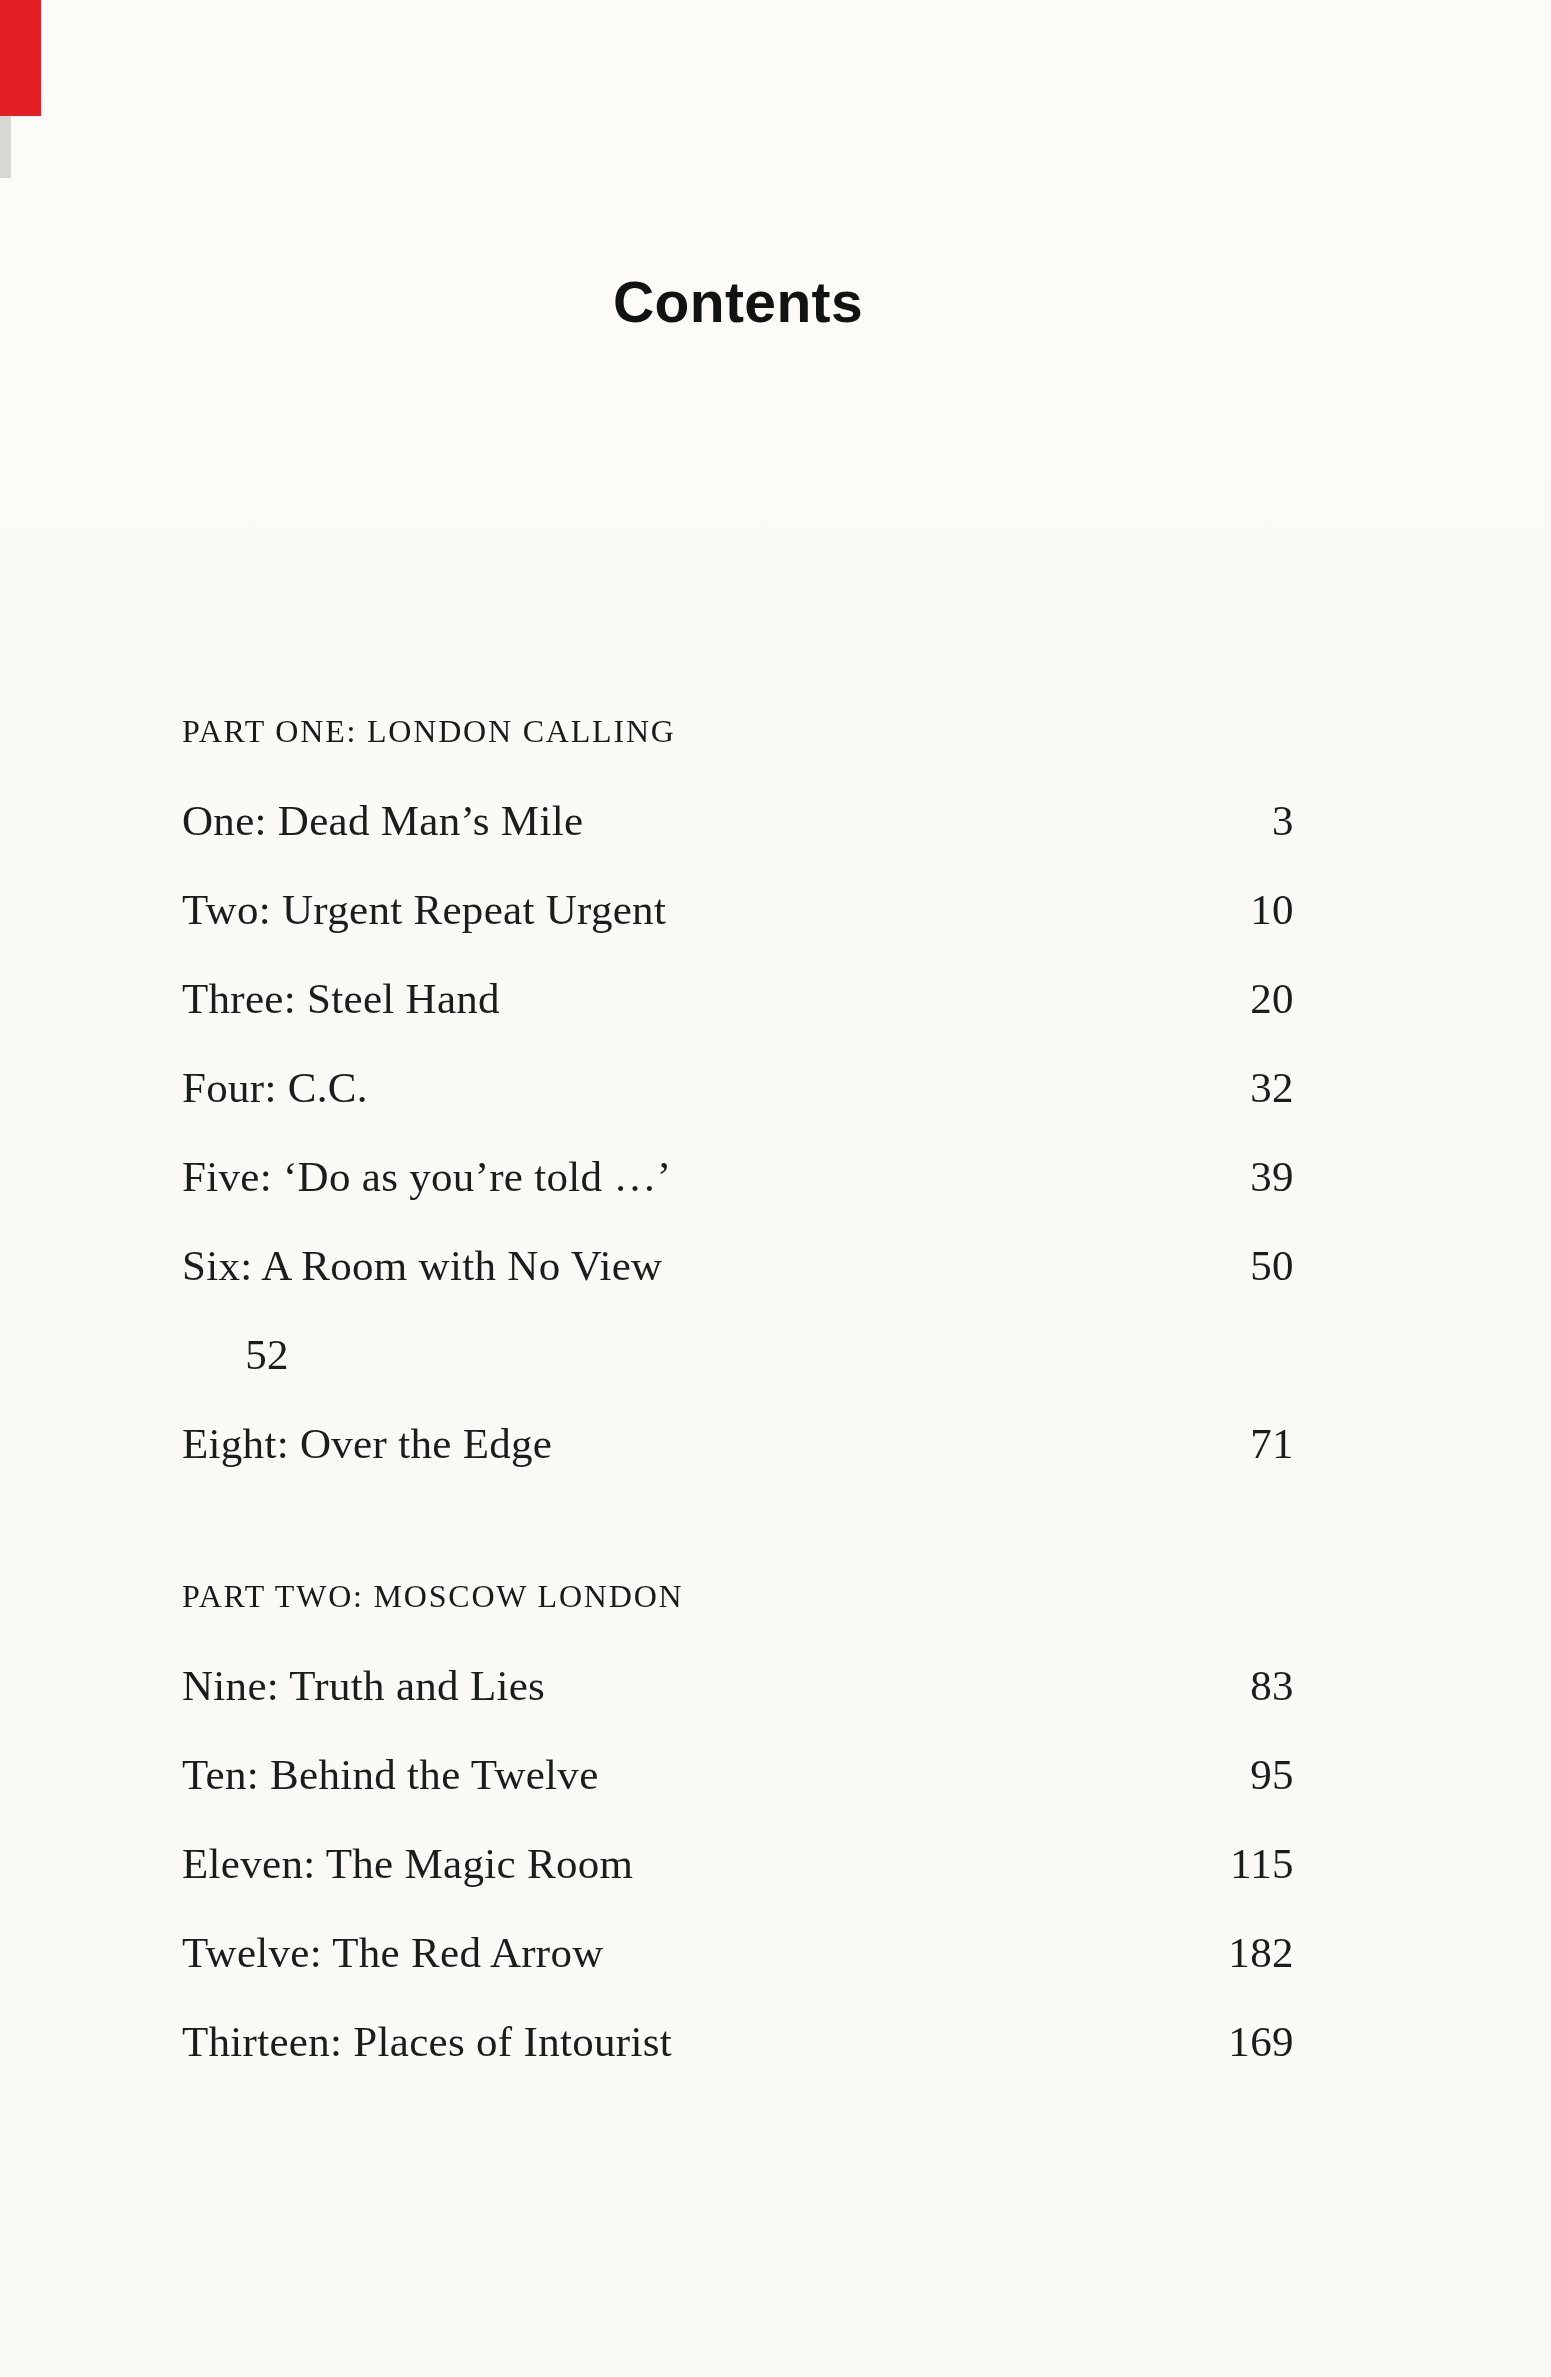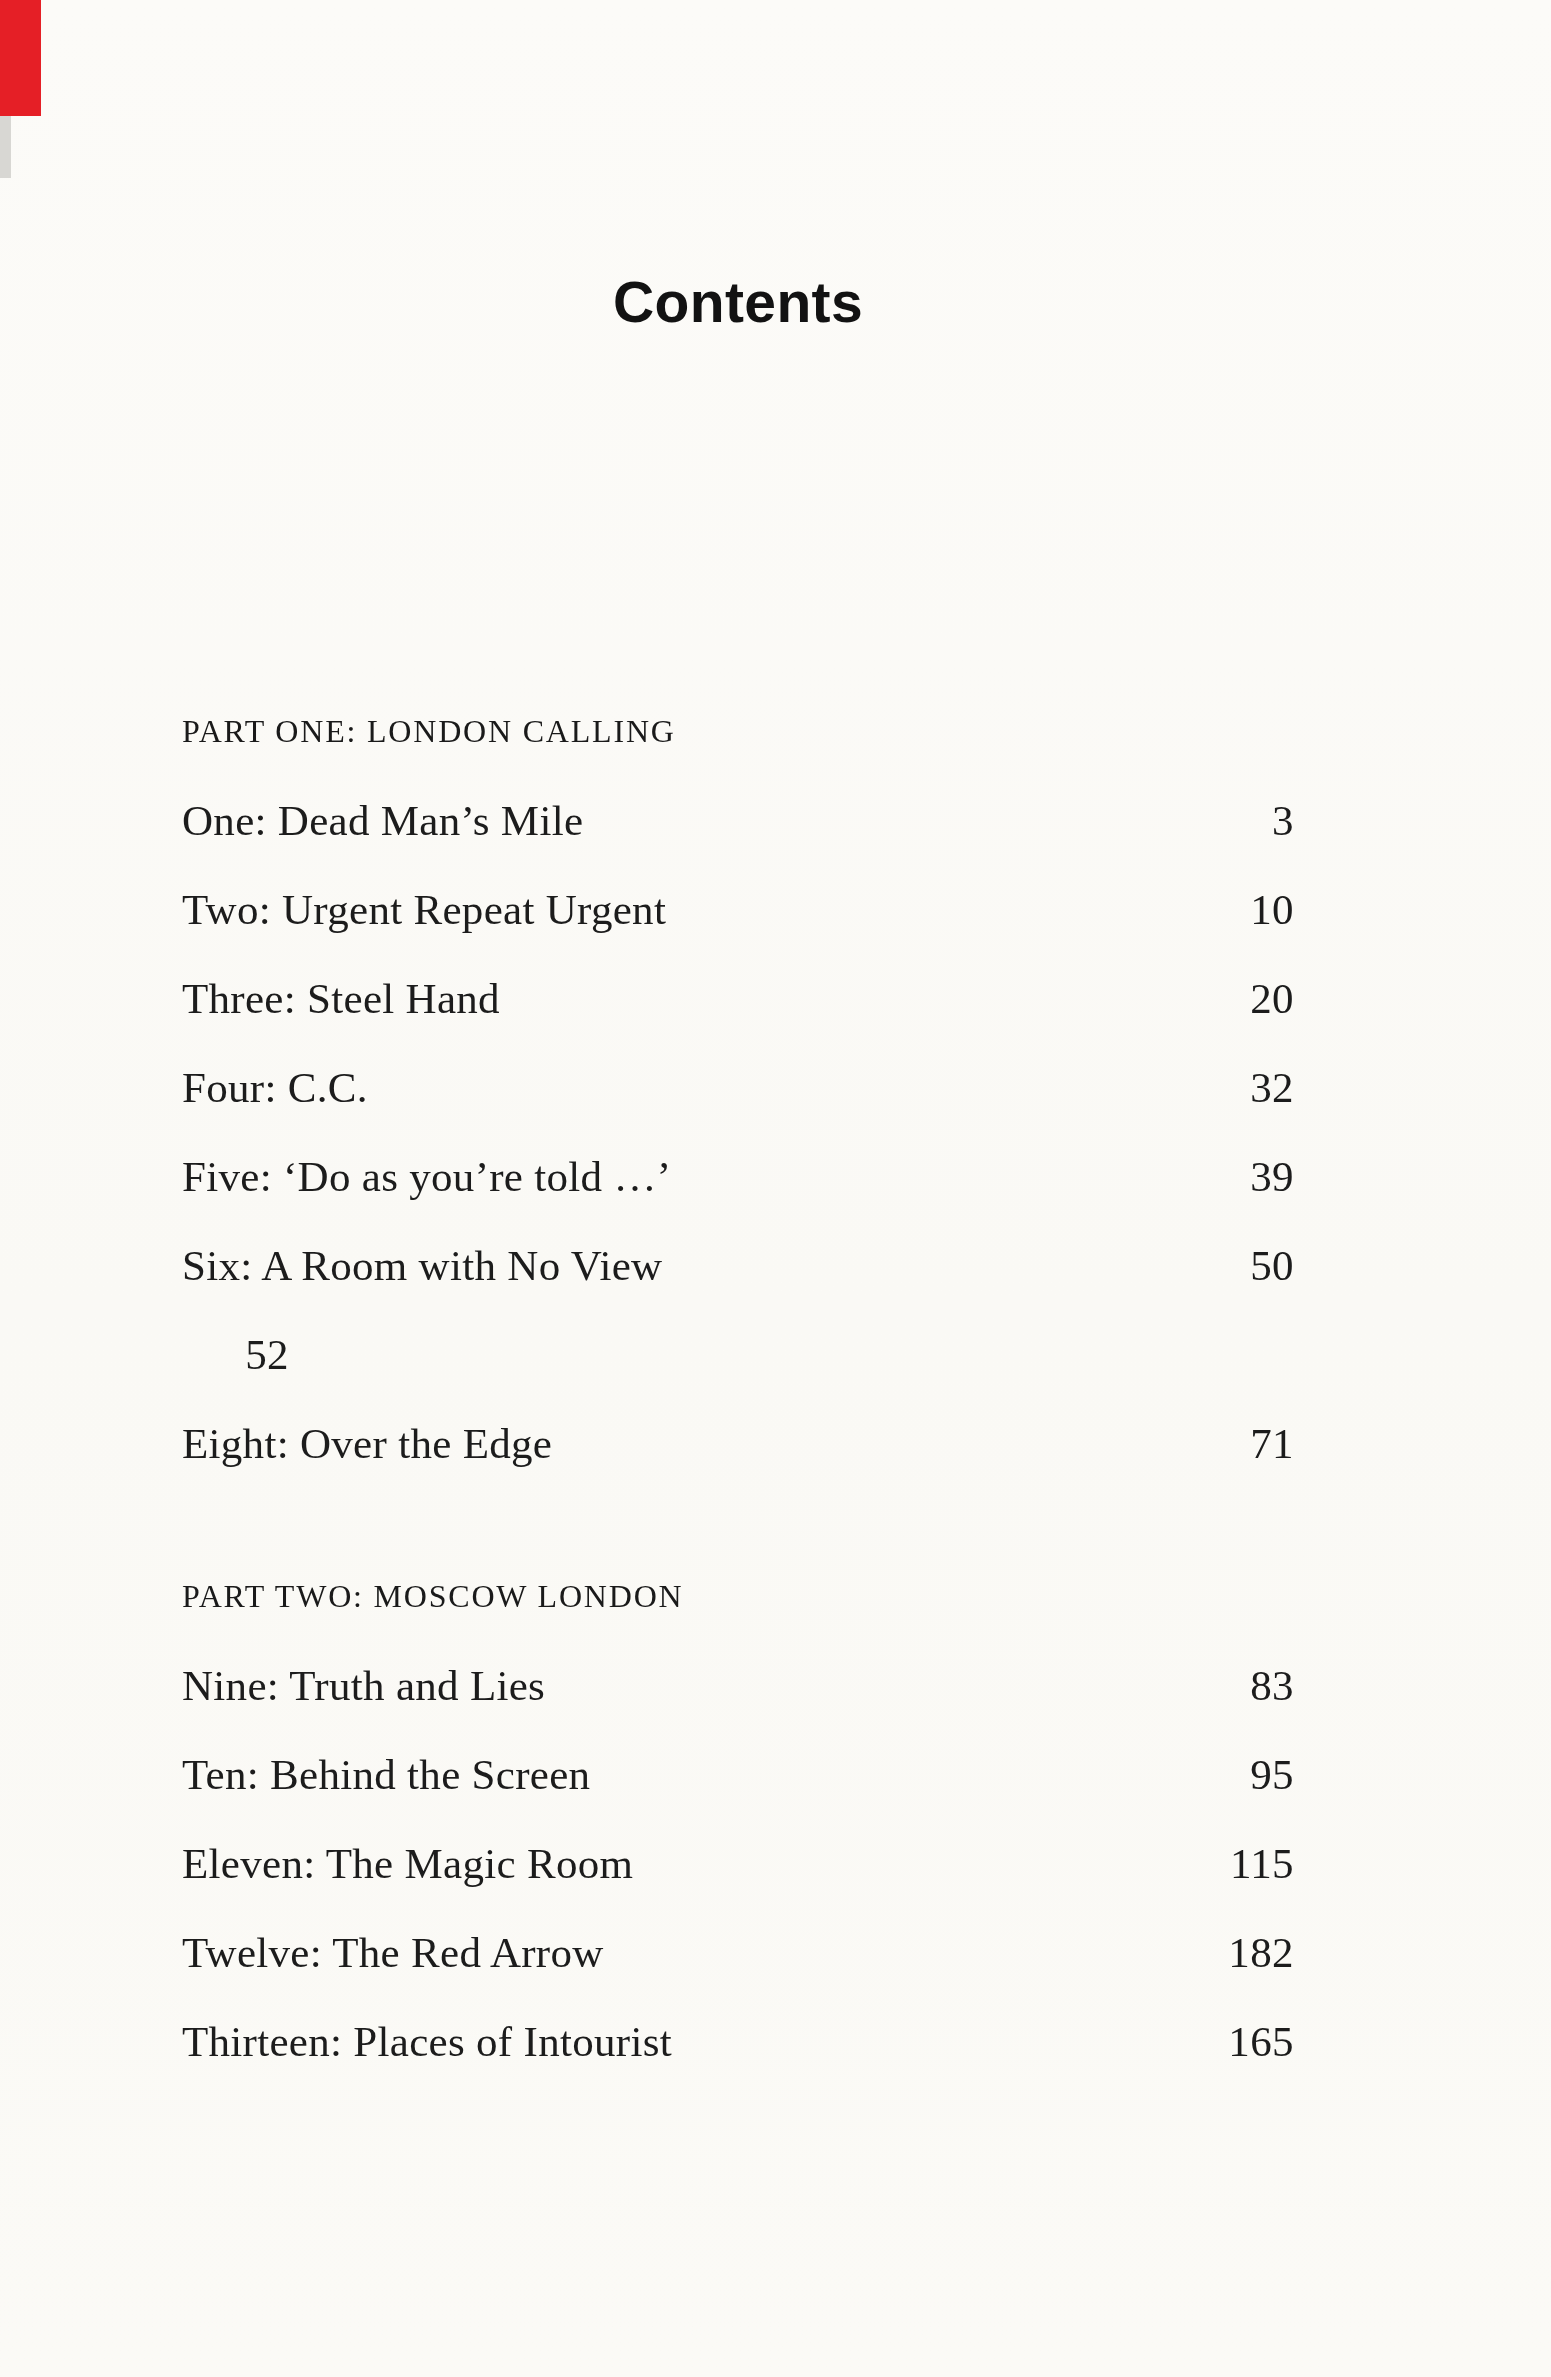--- a/index.html
+++ b/index.html
@@ -153,32 +153,32 @@
     </section>
 
     <section class="part part-two">
       <h2 class="part-heading">PART TWO: MOSCOW LONDON</h2>
 
       <div class="entry">
         <span class="entry-label">Nine: Truth and Lies</span>
         <span class="entry-page">83</span>
       </div>
       <div class="entry">
-        <span class="entry-label">Ten: Behind the Screen</span>
+        <span class="entry-label">Ten: Behind the Twelve</span>
         <span class="entry-page">95</span>
       </div>
       <div class="entry">
         <span class="entry-label">Eleven: The Magic Room</span>
         <span class="entry-page">115</span>
       </div>
       <div class="entry">
         <span class="entry-label">Twelve: The Red Arrow</span>
         <span class="entry-page">182</span>
       </div>
       <div class="entry">
         <span class="entry-label">Thirteen: Places of Intourist</span>
-        <span class="entry-page">165</span>
+        <span class="entry-page">169</span>
       </div>
     </section>
 
   </div>
 </div>
 
 
 </body></html>

